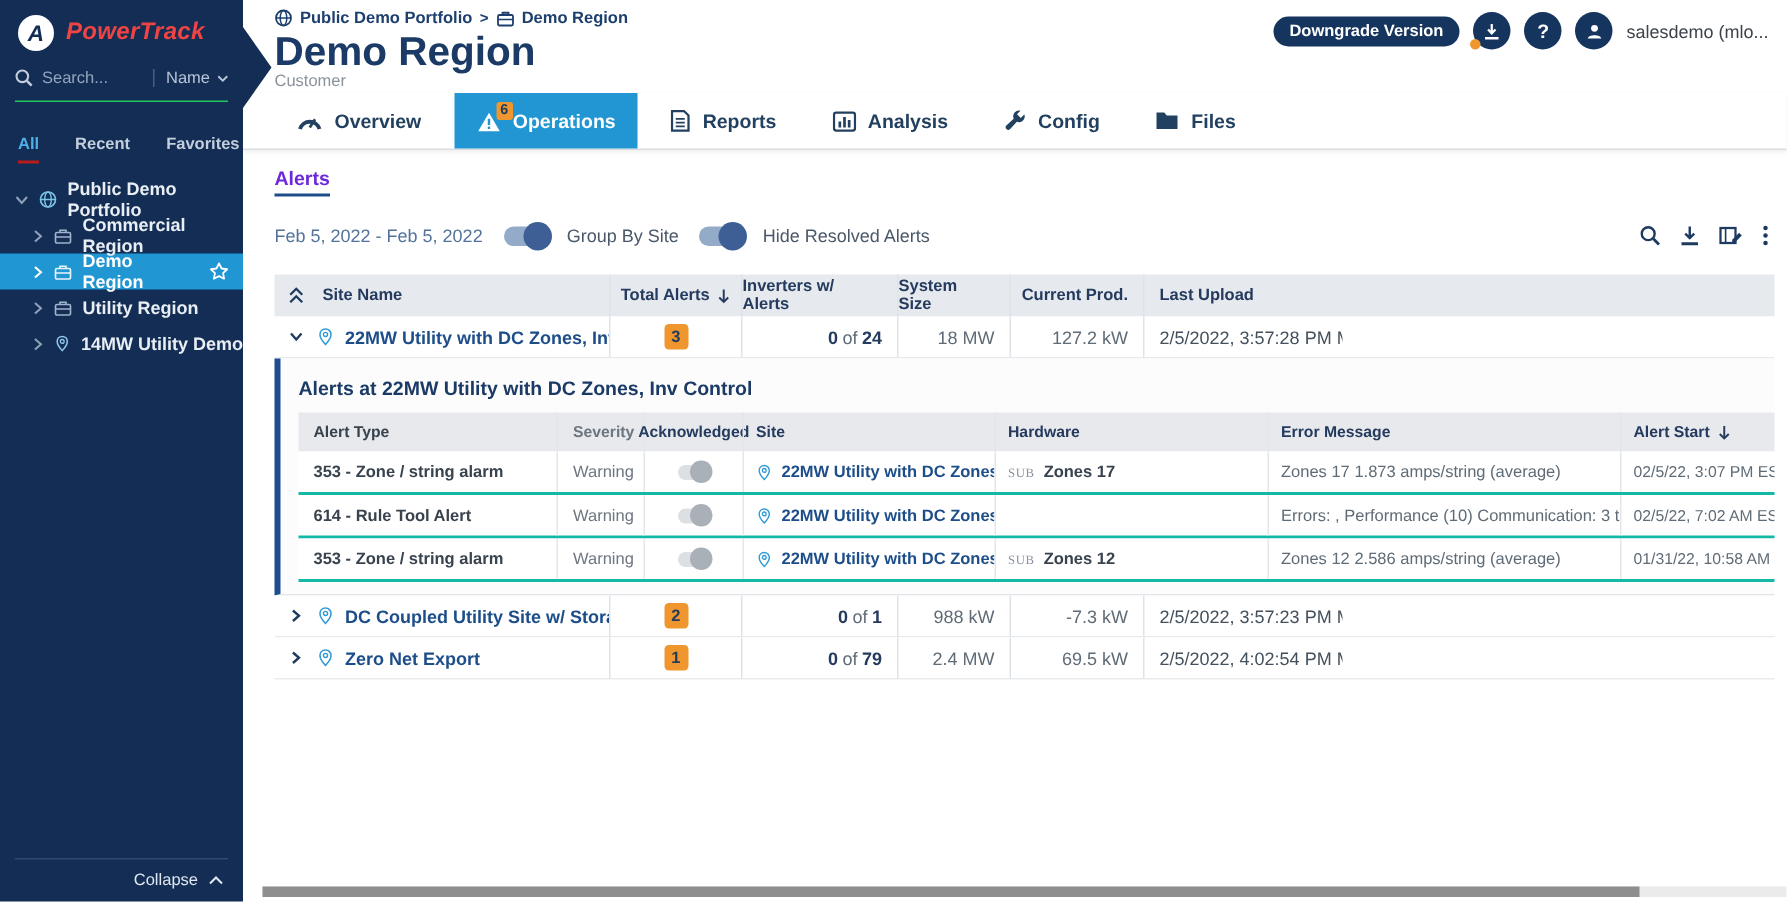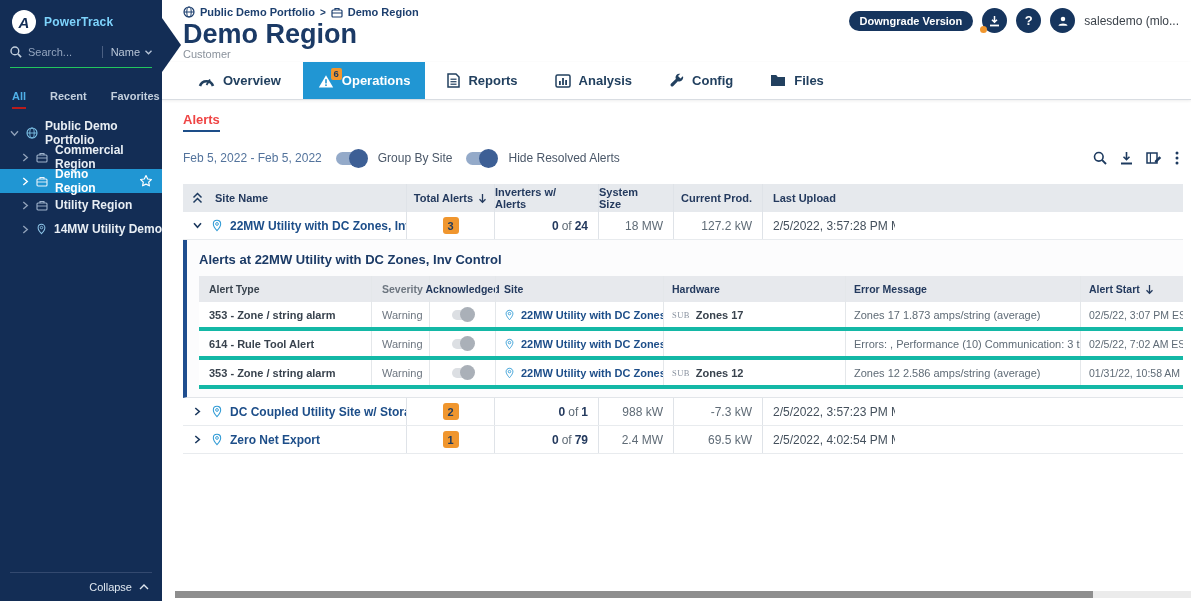--- a/index.html
+++ b/index.html
@@ -5,21 +5,21 @@
   * { box-sizing: border-box; margin: 0; padding: 0; }
   html, body { width: 1191px; height: 601px; }
   body { font-family: "Liberation Sans", sans-serif; background: #fff; overflow: hidden; position: relative; }
   svg { display: block; }
 
   
   .sidebar { position: absolute; left: 0; top: 0; width: 162px; height: 601px; background: #132d55; color: #e8eef5; display: flex; flex-direction: column; z-index: 5; }
   .sidebar-notch { position: absolute; left: 162px; top: 18px; width: 0; height: 0; border-top: 27px solid transparent; border-bottom: 27px solid transparent; border-left: 19px solid #132d55; z-index: 6; }
   .logo-row { display: flex; align-items: center; gap: 8px; padding: 10px 12px 6px; }
   .logo-mark { width: 24px; height: 24px; border-radius: 50%; background: #fff; color: #132d55; font-weight: bold; font-size: 15px; font-style: italic; display: flex; align-items: center; justify-content: center; flex: none; }
-  .logo-text { font-size: 12px; font-weight: 700; color: #7dd3fc; letter-spacing: .2px; }
+  .logo-text { font-size: 16px; font-weight: 700; color: #ef4444; letter-spacing: .2px; font-style: italic; }
   .search-row { display: flex; align-items: center; gap: 6px; margin: 6px 10px 0; padding-bottom: 9px; border-bottom: 1px solid #22c55e; font-size: 11px; }
   .search-placeholder { color: #93a5bf; flex: 1; }
   .name-filter { display: flex; align-items: center; gap: 5px; color: #b9c6d8; border-left: 1px solid #4a5f82; padding-left: 8px; cursor: pointer; }
   .side-tabs { display: flex; gap: 24px; margin: 22px 12px 0; font-size: 11px; font-weight: 700; color: #c3cfdd; }
   .side-tab { padding-bottom: 5px; cursor: pointer; }
   .side-tab.active { color: #4fb0e8; border-bottom: 2px solid #b91c1c; }
   .tree { margin-top: 12px; }
   .tree-item { display: flex; align-items: center; gap: 7px; height: 24px; padding-left: 10px; font-size: 12px; font-weight: 600; cursor: pointer; color: #e8eef4; }
   .tree-item.child { padding-left: 22px; }
   .tree-item.selected { background: #2096d3; color: #fff; }
@@ -48,21 +48,21 @@
   .user-label { font-size: 12px; color: #3c434b; }
 
   .main-tabs { height: 38px; display: flex; align-items: stretch; padding-left: 21px; border-bottom: 1px solid #d9dde2; box-shadow: 0 1px 3px rgba(0,0,0,.07); flex: none; position: relative; z-index: 2; background: #fff; }
   .main-tab { display: flex; align-items: center; gap: 8px; padding: 0 15px; margin-right: 7px; font-size: 13px; font-weight: 700; color: #22405f; cursor: pointer; }
   .main-tab.active { background: #2196d3; color: #fff; }
   .tab-icon { display: flex; position: relative; }
   .tab-badge { position: absolute; top: -6px; right: -8px; background: #f0962e; color: #1d3a5f; font-size: 9.5px; font-weight: 700; padding: 1px 3px; border-radius: 2px; line-height: 1.1; }
 
   .content { flex: 1; position: relative; padding: 0 8px 0 21px; }
   .subnav { margin-top: 10px; }
-  .alerts-link { font-size: 13px; font-weight: 700; color: #ef4444; border-bottom: 2px solid #1d4e89; padding-bottom: 3px; display: inline-block; cursor: pointer; }
+  .alerts-link { font-size: 13px; font-weight: 700; color: #6d28d9; border-bottom: 2px solid #1d4e89; padding-bottom: 3px; display: inline-block; cursor: pointer; }
   .filter-row { margin-top: 14px; display: flex; align-items: center; height: 24px; }
   .date-link { font-size: 12px; color: #53739c; cursor: pointer; }
   .toggle { width: 30px; height: 13px; border-radius: 7px; background: #94aac9; position: relative; margin: 0 12px 0 14px; cursor: pointer; flex: none; }
   .toggle .knob { position: absolute; right: -2px; top: -3px; width: 19px; height: 19px; border-radius: 50%; background: #3d5f95; }
   .toggle-label { font-size: 12px; color: #4a5768; }
   .table-actions { margin-left: auto; display: flex; align-items: center; gap: 13px; color: #1d3a5f; padding-right: 4px; }
   .table-actions > span { display: flex; cursor: pointer; }
 
   
   .sites-table { margin-top: 14px; font-size: 12px; }
@@ -84,21 +84,21 @@
   .site-link { color: #1d4e89; font-weight: 700; font-size: 12px; white-space: nowrap; overflow: hidden; cursor: pointer; }
   .alert-badge { min-width: 16px; height: 17px; background: #f0962e; color: #223c5e; font-size: 11px; font-weight: 700; border-radius: 3px; display: flex; align-items: center; justify-content: center; padding: 0 4px; }
   .inv-num { color: #243a5e; font-weight: 700; }
   .inv-of { color: #5f6b76; margin: 0 3px; }
   .sort-icon { display: flex; color: #243a5e; }
 
   
   .alerts-panel { border-left: 4px solid #1f4e8f; background: #fcfcfd; border-bottom: 1px solid #e2e5e9; padding: 12px 0 8px 12px; }
   .panel-title { font-size: 13px; font-weight: 700; color: #1b3a66; margin-bottom: 9px; }
   .at-header { display: flex; align-items: stretch; height: 26px; background: #e7e9ed; font-size: 10.5px; font-weight: 700; color: #243a5e; }
-  .at-row { display: flex; align-items: stretch; height: 29px; background: #fff; border-bottom: 4px solid #14b8a6; font-size: 11px; }
+  .at-row { display: flex; align-items: stretch; height: 29px; background: #fff; border-bottom: 2px solid #14b8a6; font-size: 11px; }
   .at-header > div, .at-row > div { display: flex; align-items: center; }
   .a-type { width: 172px; padding-left: 10px; color: #39434e; font-weight: 700; white-space: nowrap; overflow: hidden; }
   .a-sev { width: 58px; padding-left: 10px; color: #6d7680; }
   .a-ack { width: 66px; justify-content: center; white-space: nowrap; }
   .a-site { width: 168px; gap: 6px; padding-left: 8px; white-space: nowrap; overflow: hidden; }
   .a-hw { width: 182px; padding-left: 8px; gap: 6px; white-space: nowrap; overflow: hidden; }
   .a-err { width: 235px; padding: 0 8px; color: #5f6b76; white-space: nowrap; overflow: hidden; }
   .a-start { flex: 1; padding-left: 8px; color: #5f6b76; font-size: 10.5px; white-space: nowrap; overflow: hidden; gap: 5px; }
   .at-header > div + div, .at-row > div + div { border-left: 1px solid #e4e7ea; }
   .a-site .site-link { font-size: 11px; }

